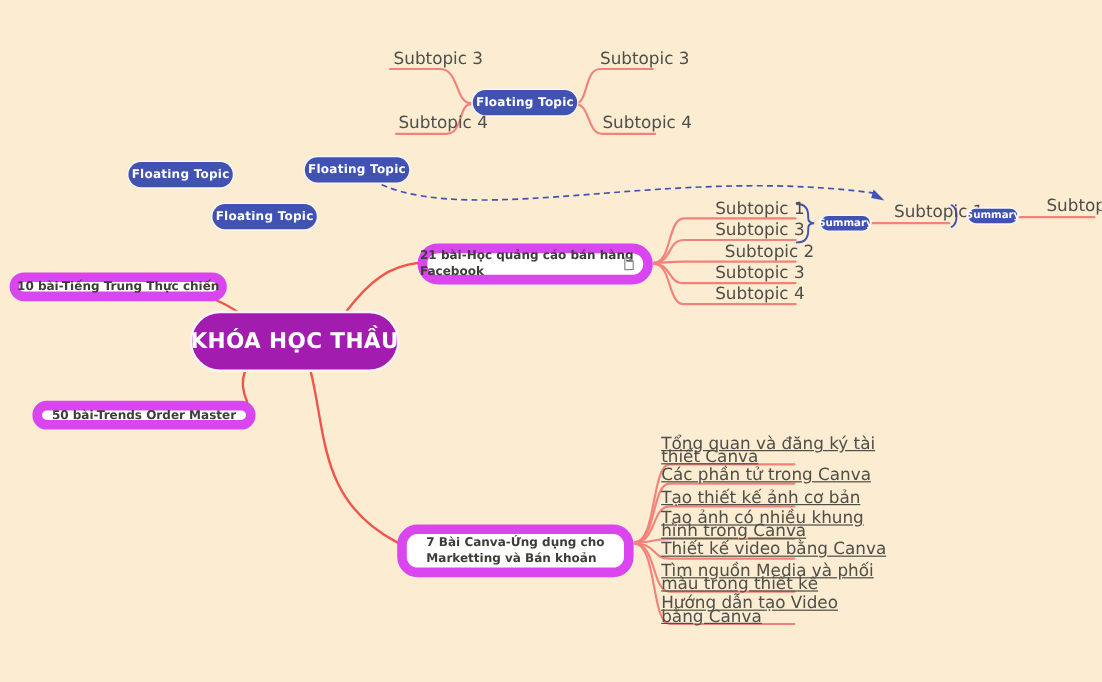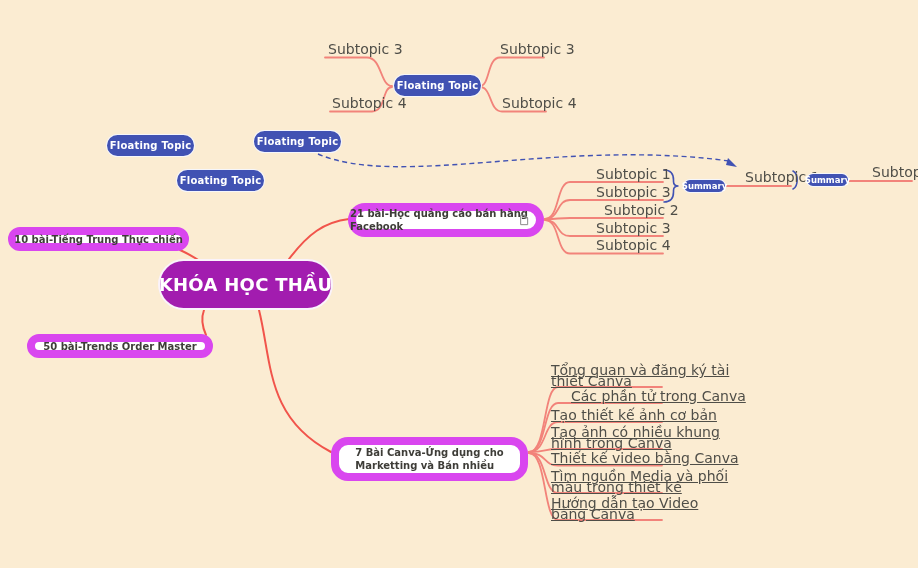--- a/index.html
+++ b/index.html
@@ -143,29 +143,29 @@
 <div class="sub-label" style="left:745px;top:172px;">Subtopic 1</div>
 
 <div class="node summary-badge" style="left:806px;top:173px;width:43px;height:14px;">
   <span>Summary</span>
 </div>
 <div class="sub-label" style="left:872px;top:167px;">Subtopic 1</div>
 
 <div class="node white-node rect" style="left:331px;top:437px;width:197px;height:44px;">
   <div class="lines">
     <span>7 Bài Canva-Ứng dụng cho</span>
-    <span>Marketting và Bán nhiều</span>
+    <span>Marketting và Bán khoản</span>
   </div>
 </div>
 
 <div class="sub-label" style="left:551px;top:365px;">
   <span class="ln">Tổng quan và đăng ký tài</span>
   <span class="ln">thiết Canva</span>
 </div>
-<div class="sub-label" style="left:551px;top:391px;padding-left:20px;">
+<div class="sub-label" style="left:551px;top:391px;">
   <span class="ln">Các phần tử trong Canva</span>
 </div>
 <div class="sub-label" style="left:551px;top:410px;">
   <span class="ln">Tạo thiết kế ảnh cơ bản</span>
 </div>
 <div class="sub-label" style="left:551px;top:427px;">
   <span class="ln">Tạo ảnh có nhiều khung</span>
   <span class="ln">hình trong Canva</span>
 </div>
 <div class="sub-label" style="left:551px;top:453px;">

